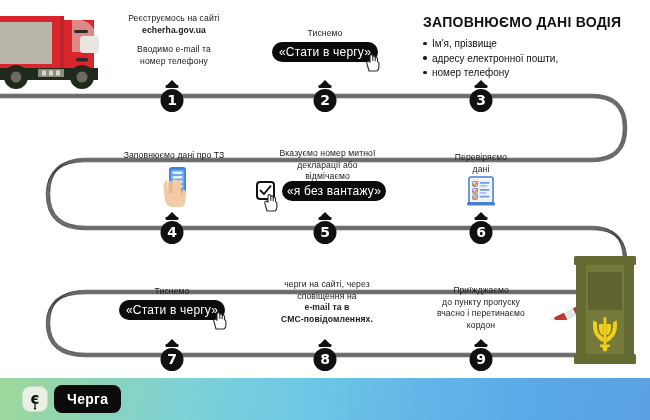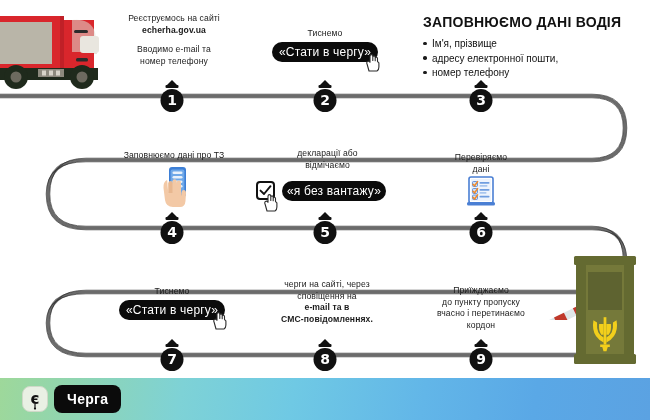--- a/index.html
+++ b/index.html
@@ -244,20 +244,21 @@
     <rect x="14.5" y="23.5" width="7" height="2.6" rx="1.3" fill="#e8f1fb"></rect>
     <path d="M9 14 Q5 16 5.5 22 L7 34 Q8 41 15 41 L22 41 Q27 41 27.5 35 L28 27
              Q28 24 25.8 24 Q24 24 23.6 26.2 L23 30 L23 17 Q23 14.6 20.8 14.6
              Q18.7 14.6 18.7 17 L18.7 25 L18.7 15.6 Q18.7 13.2 16.6 13.2
              Q14.5 13.2 14.5 15.6 L14.5 25 L14.5 17.5 Q14.5 15.2 12.4 15.2
              Q10.4 15.2 10.4 17.5 L10.4 28 L9.6 20 Q9.4 14 9 14 Z" fill="#f3c9a6"></path>
     <path d="M10.4 17.5 Q10.4 15.2 12.4 15.2 Q14.5 15.2 14.5 17.5 L14.5 27 L10.4 27 Z" fill="#e8b78f"></path>
   </svg>
 
   <div class="tblock" style="left:265px; top:148px; width:125px;">
+    <div>Вказуємо номер митної</div>
     <div>декларації або</div>
     <div>відмічаємо</div>
   </div>
   <div class="checkbox" style="left:256px; top:181px;">
     <svg width="15" height="15" viewBox="0 0 15 15" style="position:absolute;left:0;top:0;">
       <path d="M2.5 7.6 L6 11 L12.5 3.2" fill="none" stroke="#111111" stroke-width="1.9" stroke-linecap="round" stroke-linejoin="round"></path>
     </svg>
   </div>
   <svg class="cursor" style="left:262px; top:192px;" viewBox="0 0 17 21">
     <path d="M5 19 L3.2 12.5 Q2 9.8 4 9.2 Q5.3 9 6 10.3 L6 4.2 Q6 2.6 7.4 2.6 Q8.8 2.6 8.8 4.2

